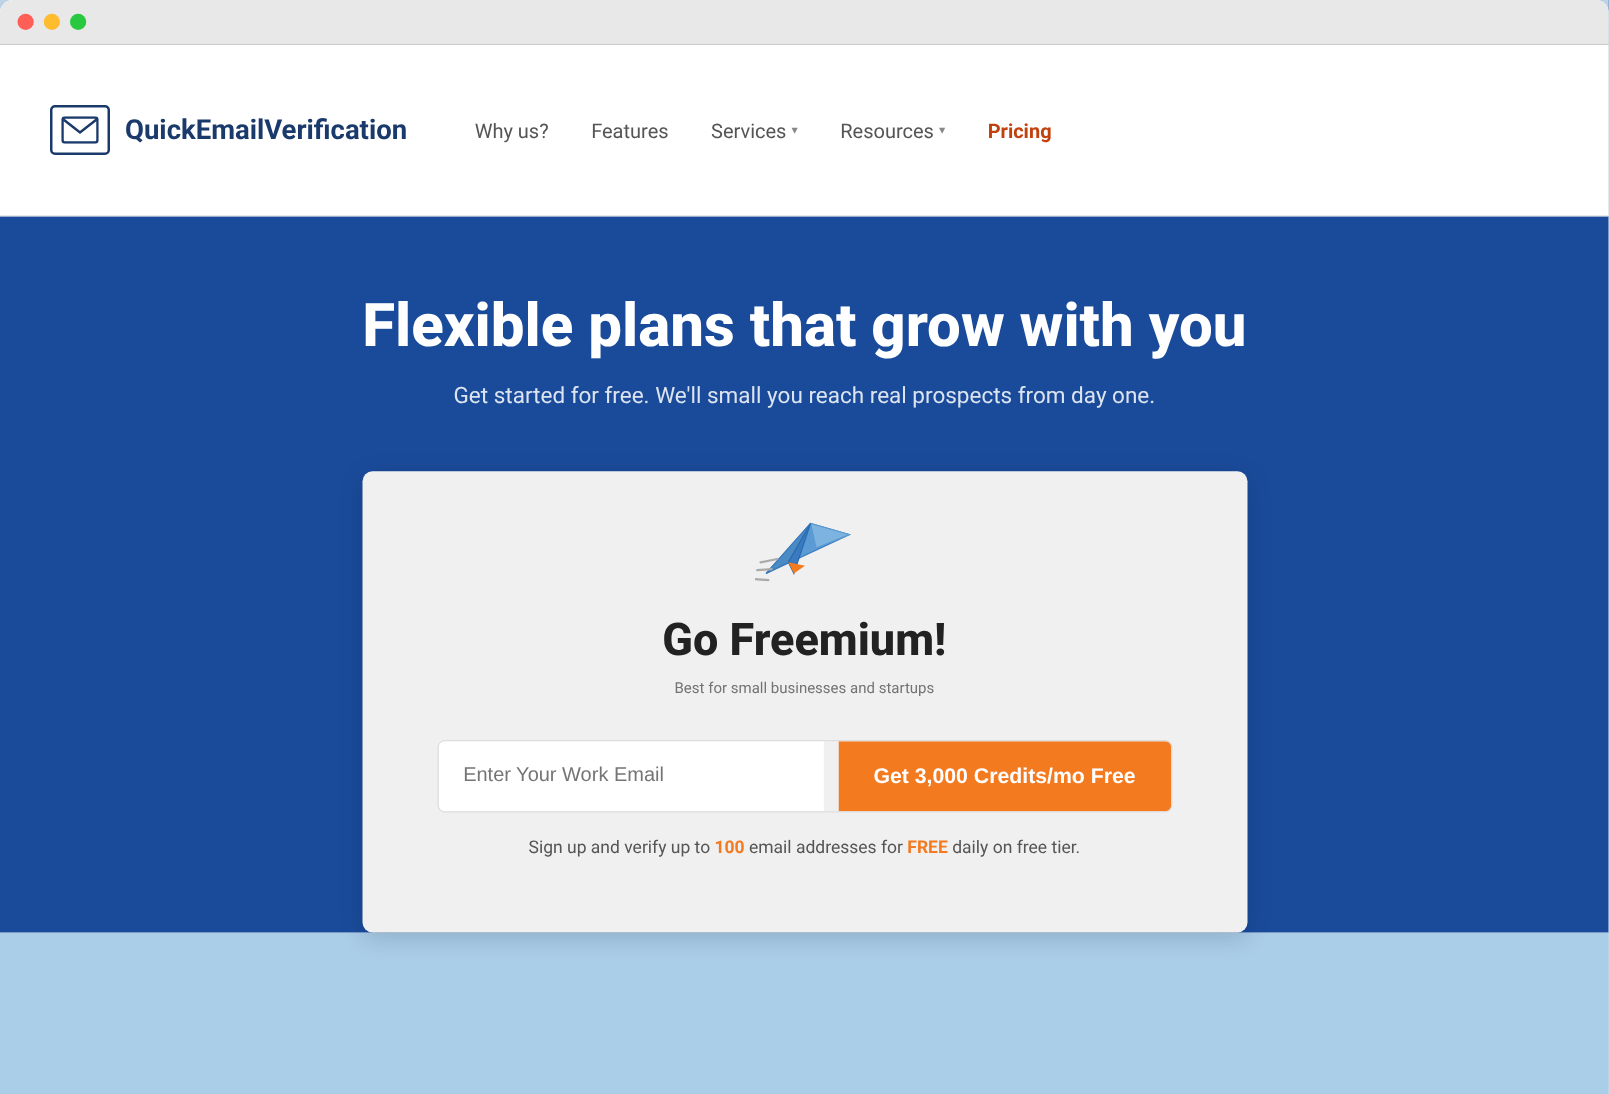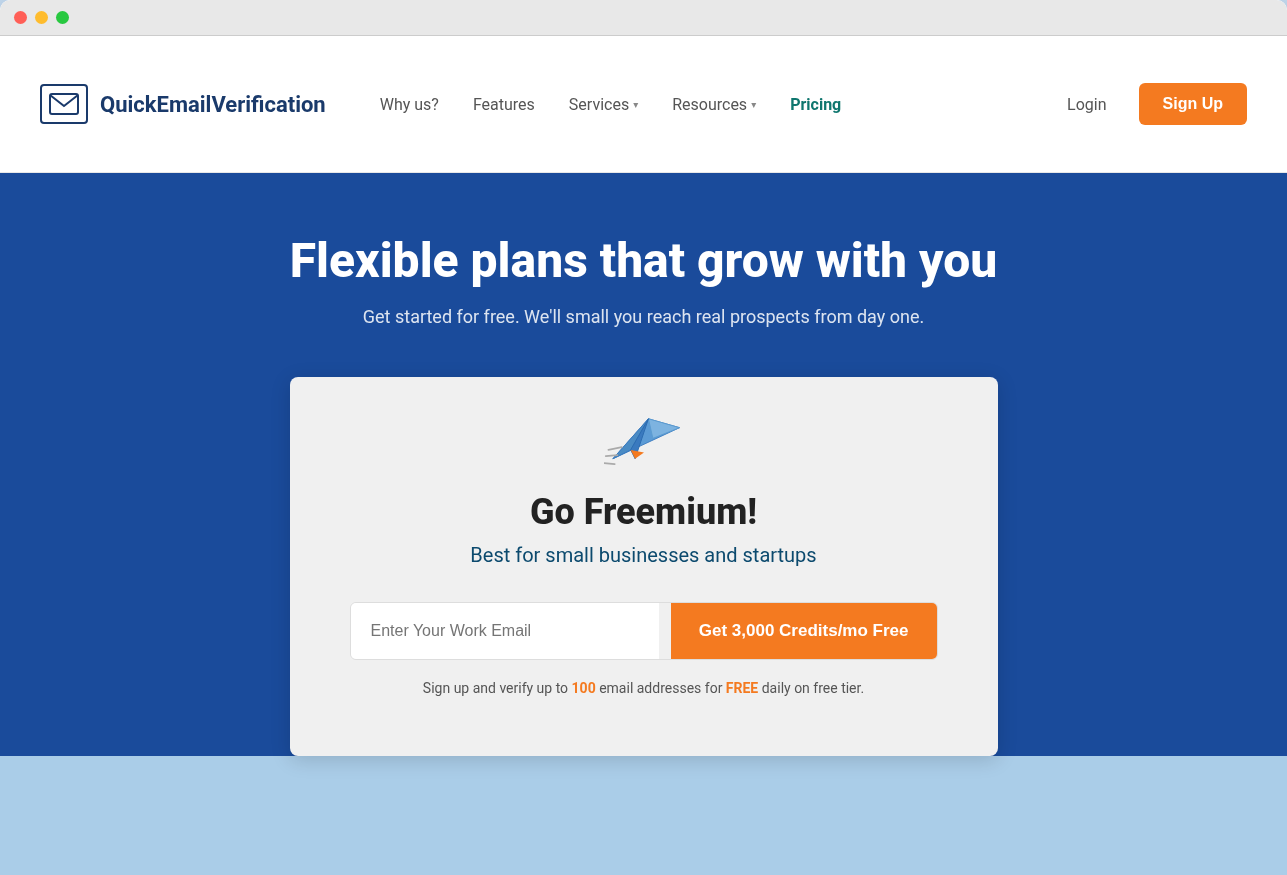--- a/index.html
+++ b/index.html
@@ -83,21 +83,21 @@
       padding: 8px 14px;
       border-radius: 4px;
       display: flex;
       align-items: center;
       gap: 4px;
       cursor: pointer;
       white-space: nowrap;
     }
 
     .nav-link.pricing {
-      color: #0f766e;
+      color: #c2410c;
       font-weight: 700;
     }
 
     .nav-link .chevron {
       font-size: 10px;
       color: #888;
     }
 
     .nav-actions {
       display: flex;
@@ -170,22 +170,22 @@
     }
 
     .card-title {
       font-size: 36px;
       font-weight: 800;
       color: #222;
       margin-bottom: 10px;
     }
 
     .card-subtitle {
-      font-size: 20px;
-      color: #0c4a6e;
+      font-size: 12px;
+      color: #737373;
       margin-bottom: 35px;
       text-align: center;
     }
 
     .email-form {
       display: flex;
       gap: 12px;
       margin-bottom: 20px;
       border-radius: 6px;
       overflow: hidden;
@@ -278,24 +278,20 @@
       </a>
       <a class="nav-link">
         <span>Resources</span>
         <span class="chevron">▾</span>
       </a>
       <a class="nav-link pricing">
         <span>Pricing</span>
       </a>
     </div>
 
-    <div class="nav-actions">
-      <a class="login-btn">Login</a>
-      <button class="signup-btn">Sign Up</button>
-    </div>
   </nav>
 
   <div class="hero">
     <h1 class="hero-title">Flexible plans that grow with you</h1>
     <p class="hero-subtitle">Get started for free. We'll small you reach real prospects from day one.</p>
 
     <div class="card-wrapper">
       <div class="card">
 
         <div class="plane-icon">

